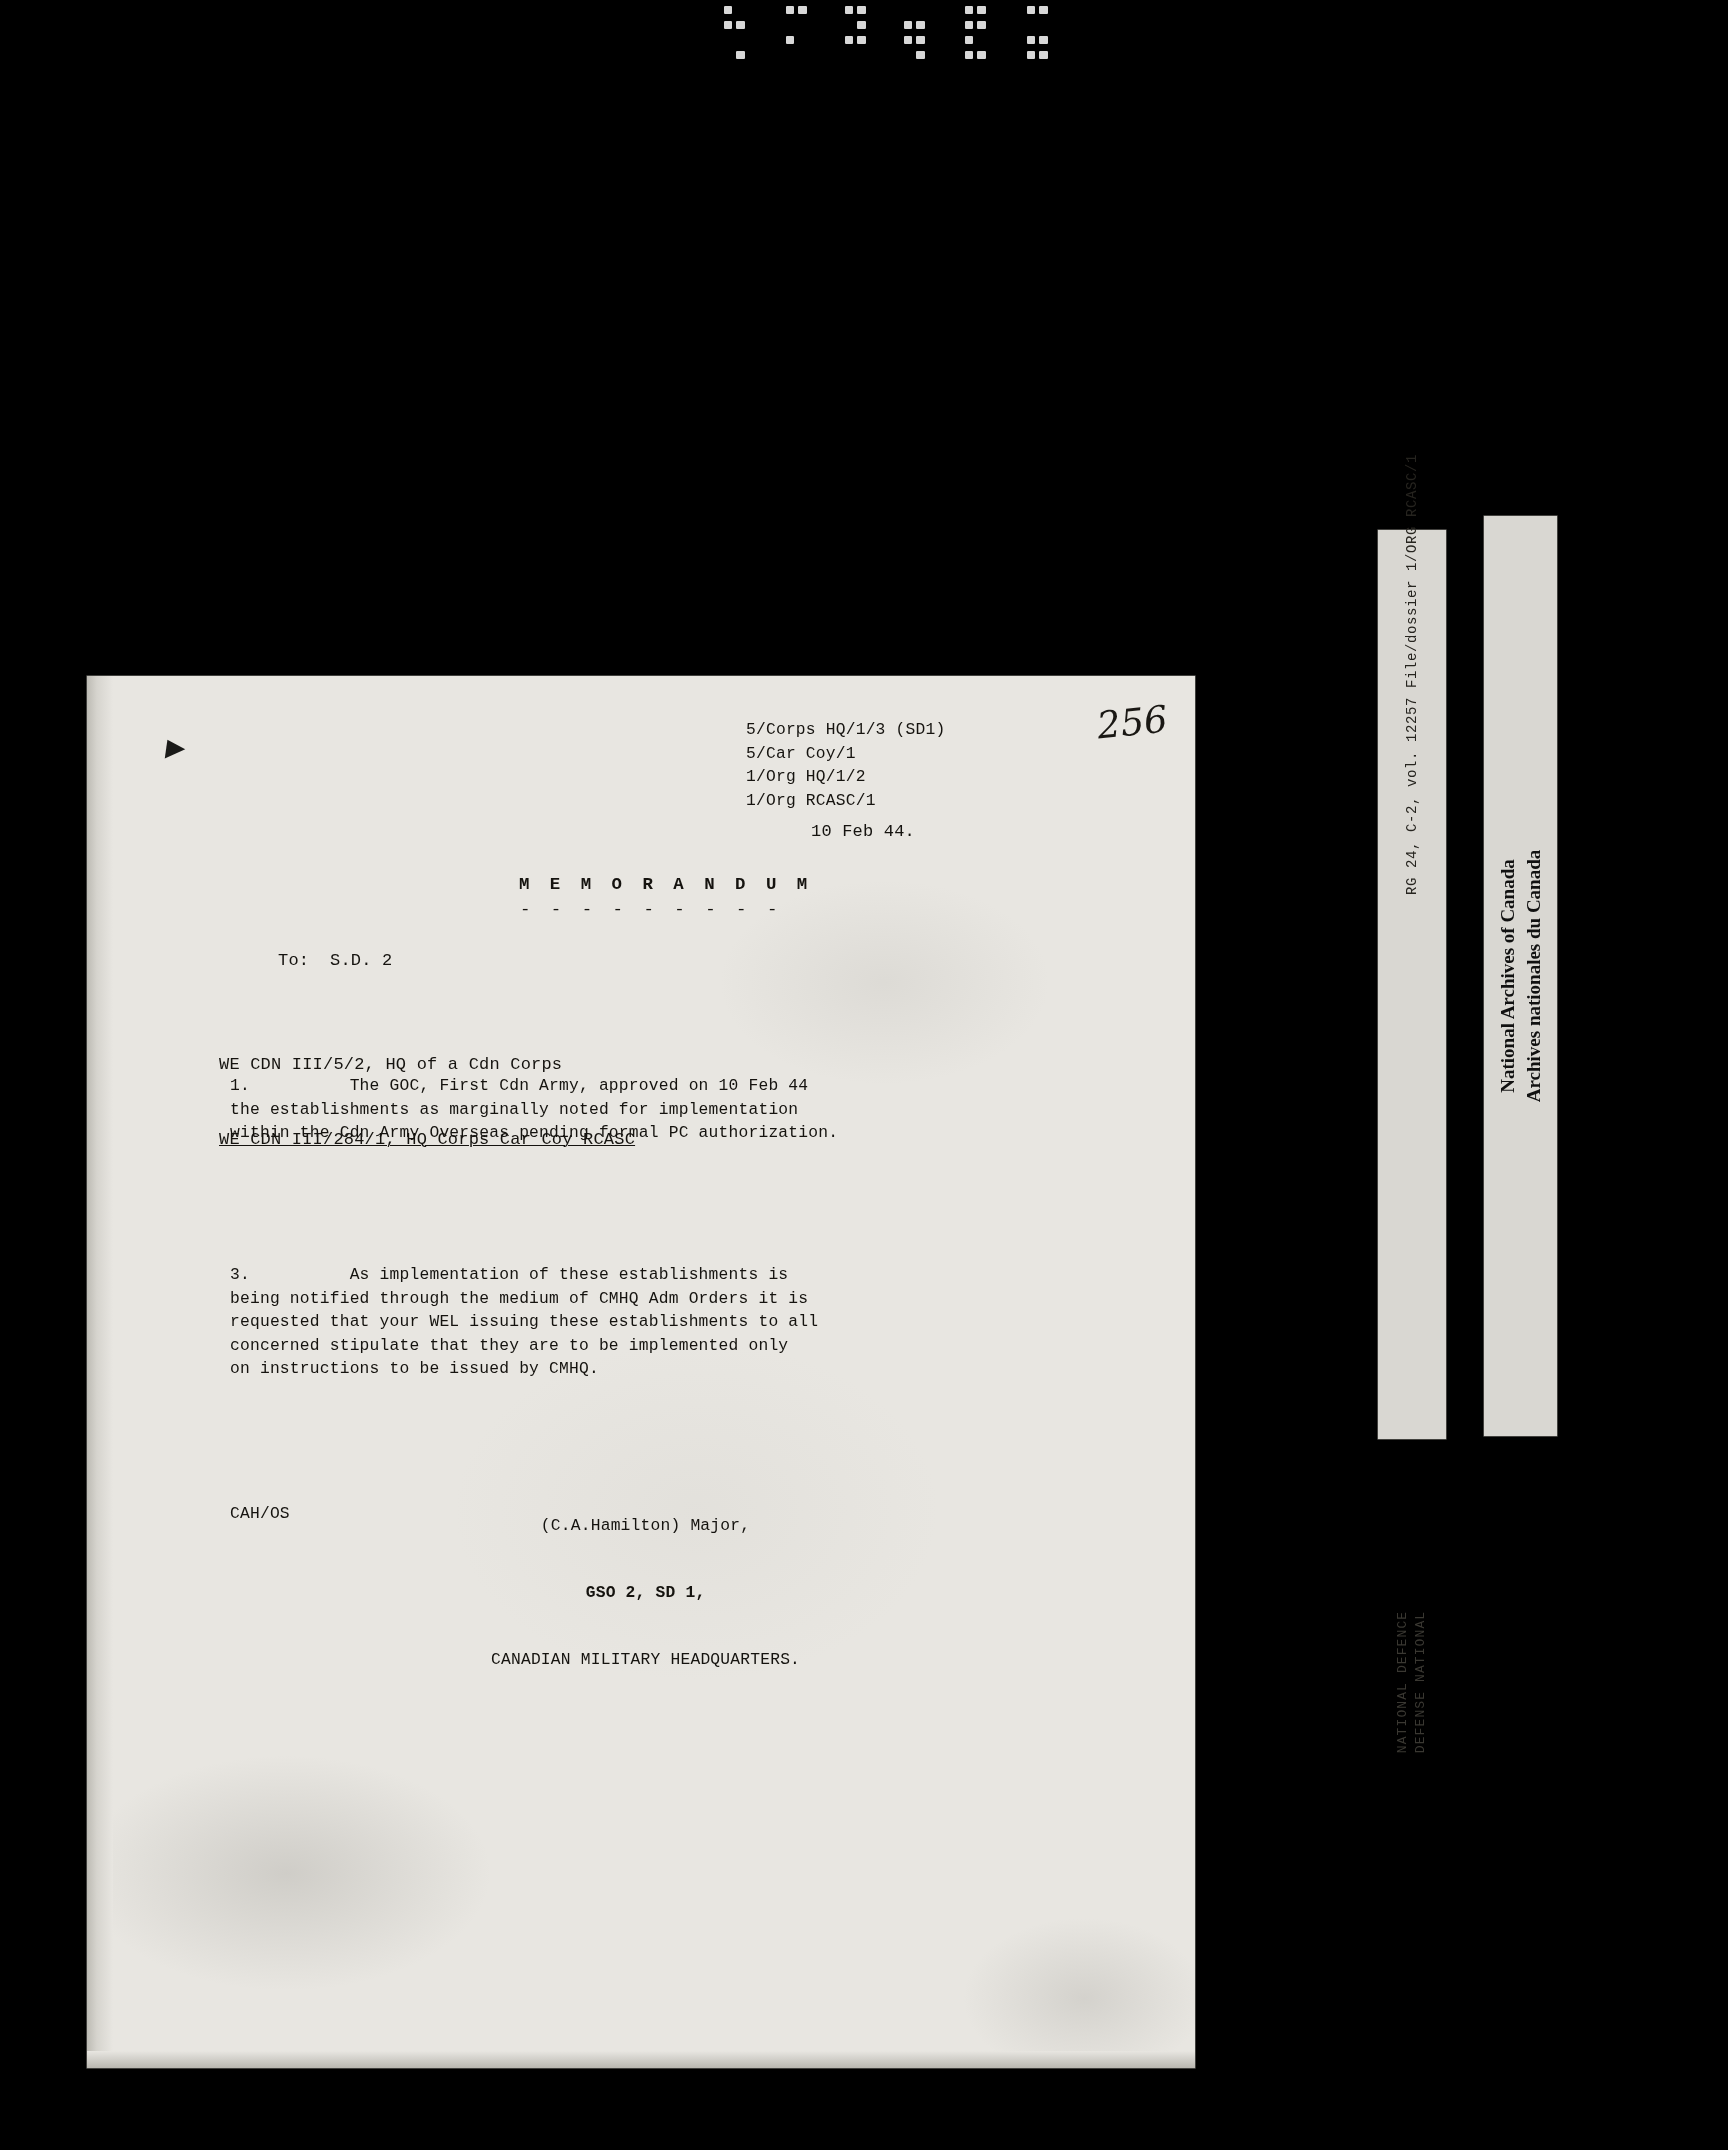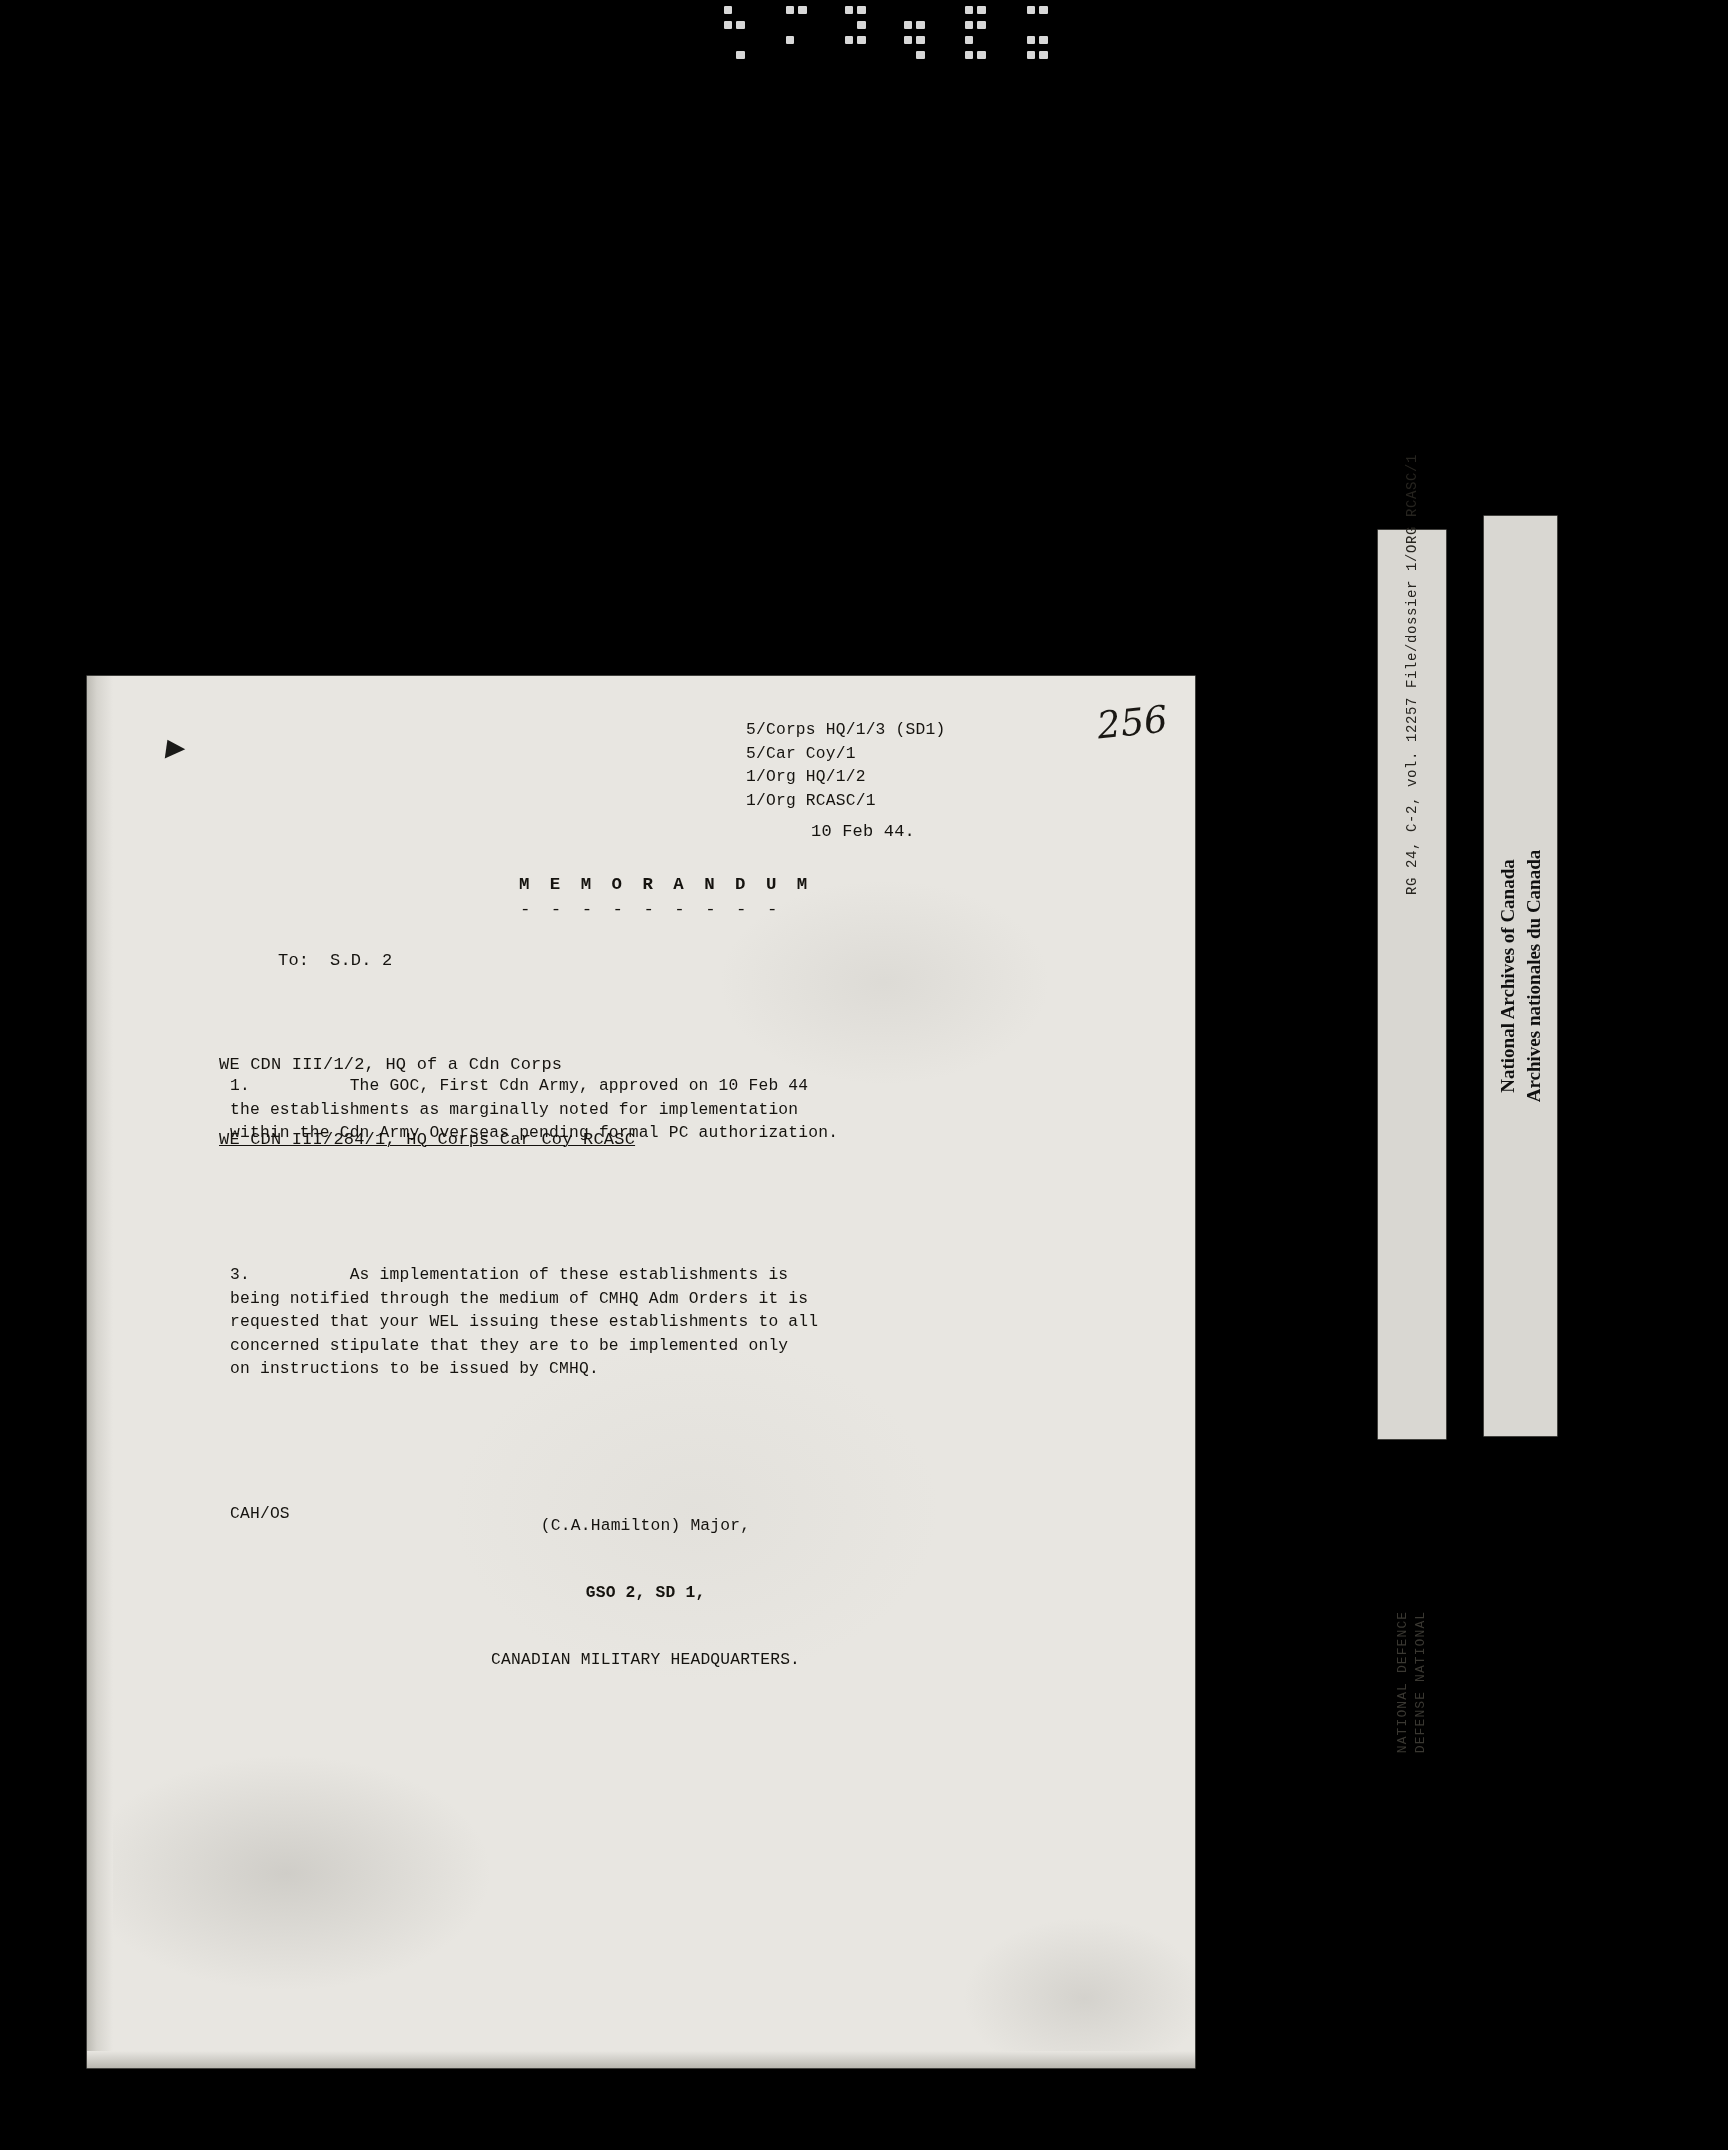--- a/index.html
+++ b/index.html
@@ -297,21 +297,21 @@
 
   <div class="typed" id="doc-date">10 Feb 44.</div>
 
   <div class="typed" id="memo-heading">M E M O R A N D U M</div>
 
   <div class="typed" id="memo-rule">- - - - - - - - -</div>
 
   <div class="typed" id="to-line">To:  S.D. 2</div>
 
   <div class="typed" id="we-lines">
-    <div>WE CDN III/1/2, HQ of a Cdn Corps</div>
+    <div>WE CDN III/5/2, HQ of a Cdn Corps</div>
     <div class="underlined">WE CDN III/284/1, HQ Corps Car Coy RCASC</div>
   </div>
 
   <div class="typed para" id="para-1">1.          The GOC, First Cdn Army, approved on 10 Feb 44
 the establishments as marginally noted for implementation
 within the Cdn Army Overseas pending formal PC authorization.</div>
 
 
   <div class="typed para" id="para-3">3.          As implementation of these establishments is
 being notified through the medium of CMHQ Adm Orders it is

